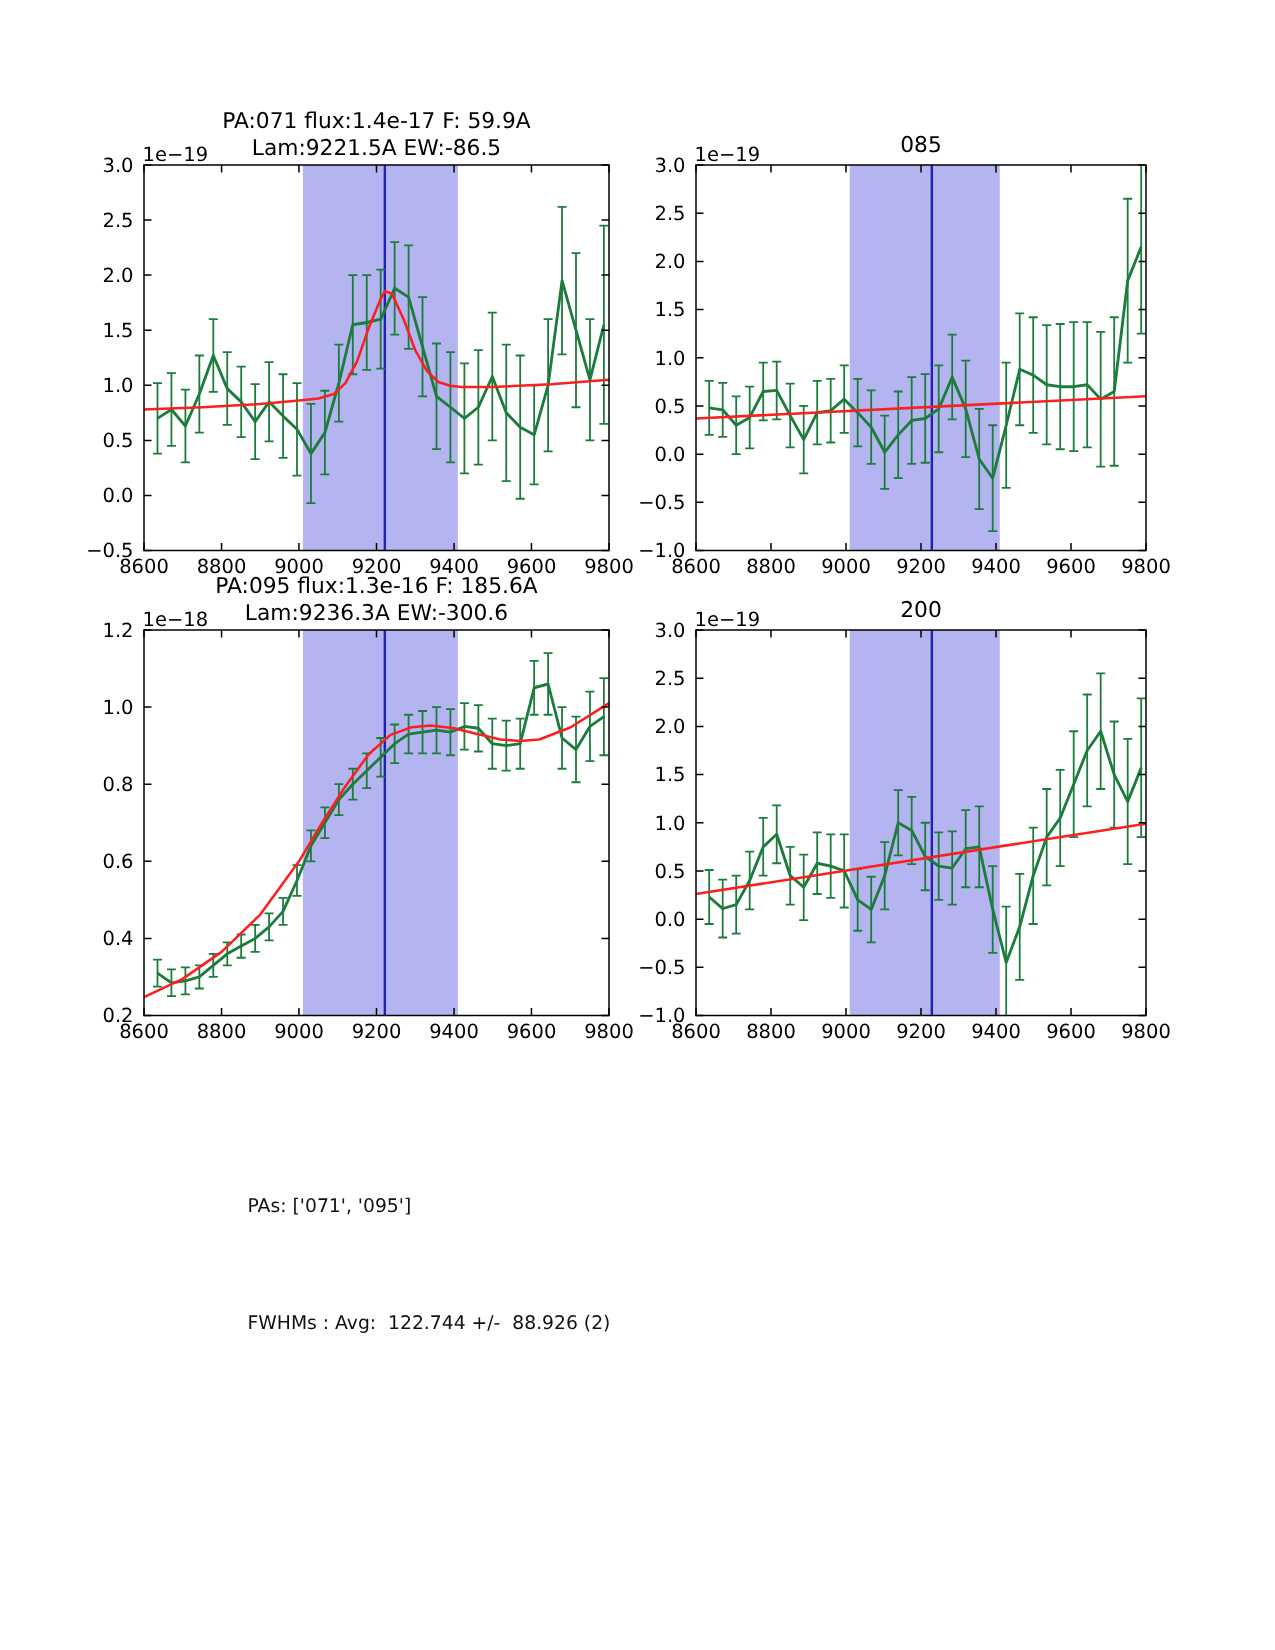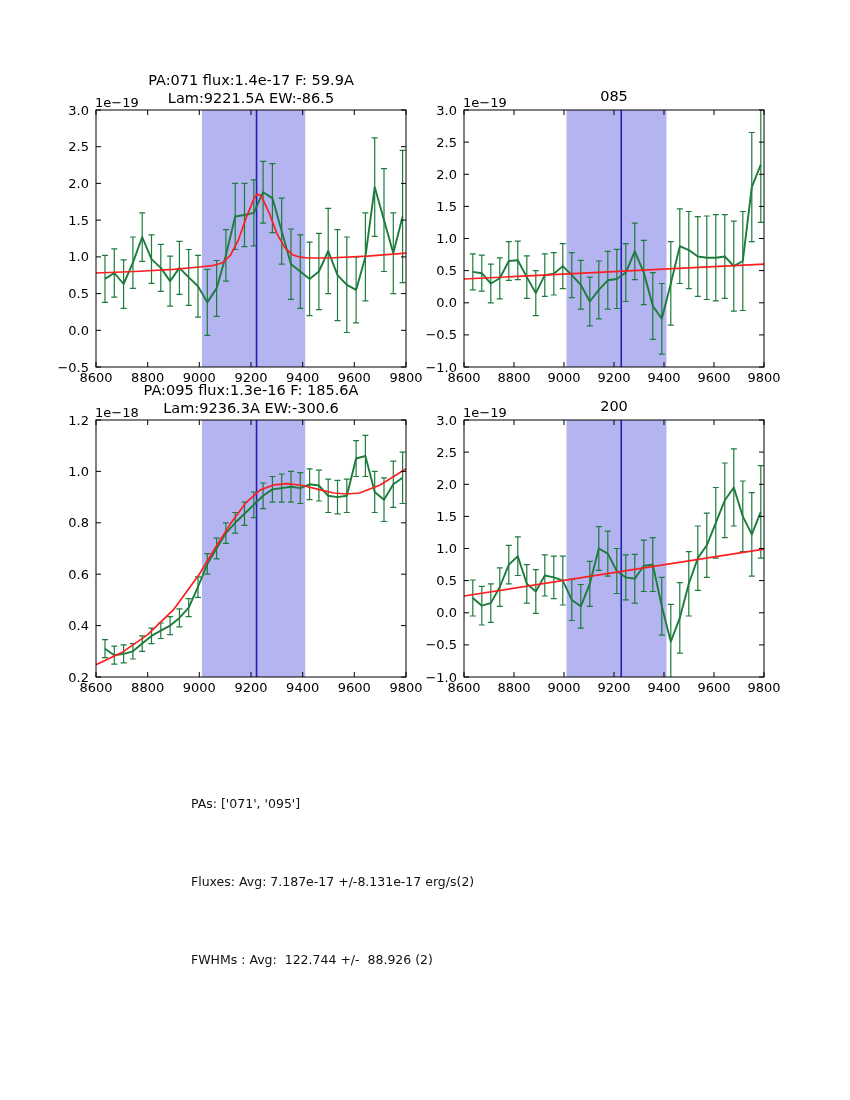--- a/index.html
+++ b/index.html
@@ -22,21 +22,21 @@
   }
   #stats-block {
     position: absolute;
     left: 165px;
     top: 739px;
     font-size: 12.5px;
     line-height: 26px;
     color: #111111;
     white-space: pre;
   }
-  .stats-line { height: 26px; margin-left: 26px; }
+  .stats-line { height: 26px; }
   text {
     font-family: "DejaVu Sans", "Liberation Sans", sans-serif;
     fill: #000000;
   }
 </style>
 </head>
 <body>
 
 <div id="figure">
   <svg id="plots-svg" width="850" height="1100" viewBox="0 0 850 1100">
@@ -154,18 +154,17 @@
         <text x="457" y="520.875" text-anchor="end" font-size="13" fill="#000000">1.5</text>
         <text x="457" y="488.75" text-anchor="end" font-size="13" fill="#000000">2.0</text>
         <text x="457" y="456.625" text-anchor="end" font-size="13" fill="#000000">2.5</text>
         <text x="457" y="424.5" text-anchor="end" font-size="13" fill="#000000">3.0</text>
         <text x="463" y="417" text-anchor="start" font-size="13" fill="#000000">1e−19</text>
         <text x="614" y="411" text-anchor="middle" font-size="14.5" fill="#000000">200</text>
       </g>
     </svg>
   <div id="stats-block">
     <div class="stats-line">PAs: ['071', '095']</div>
-    <div class="stats-line">Fluxes: Avg: 7.187e-17 +/-8.131e-17 erg/s(2)</div>
     <div class="stats-line">FWHMs : Avg:  122.744 +/-  88.926 (2)</div>
     
     
   </div>
 </div>
 
 </body></html>

